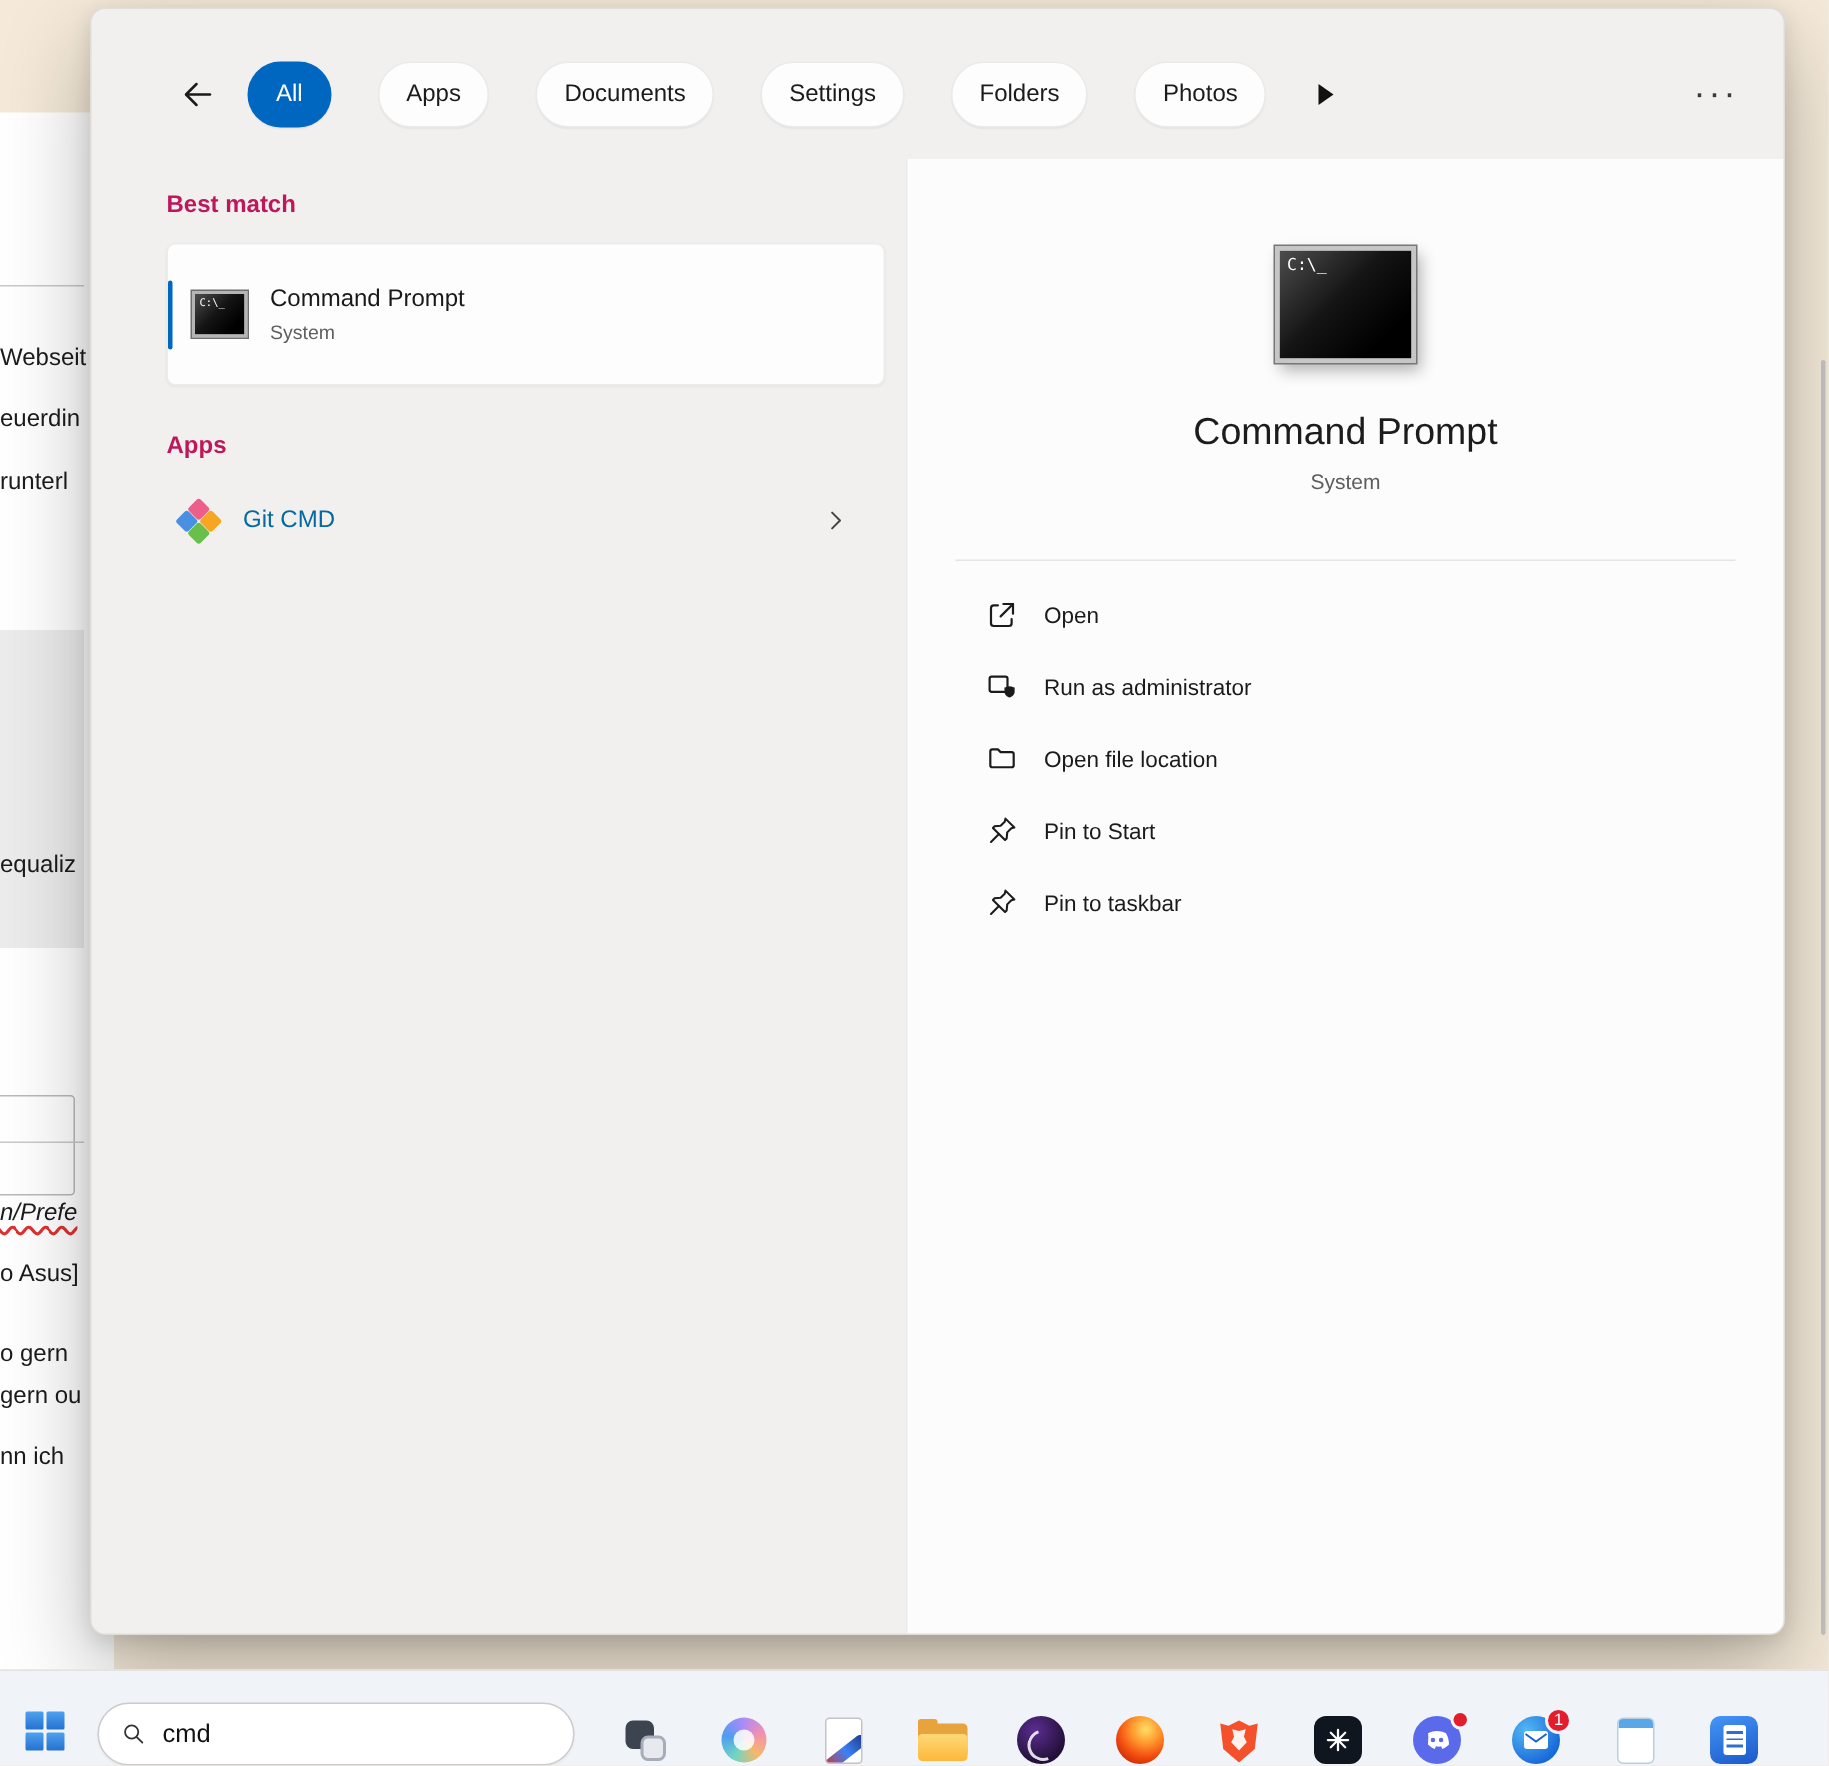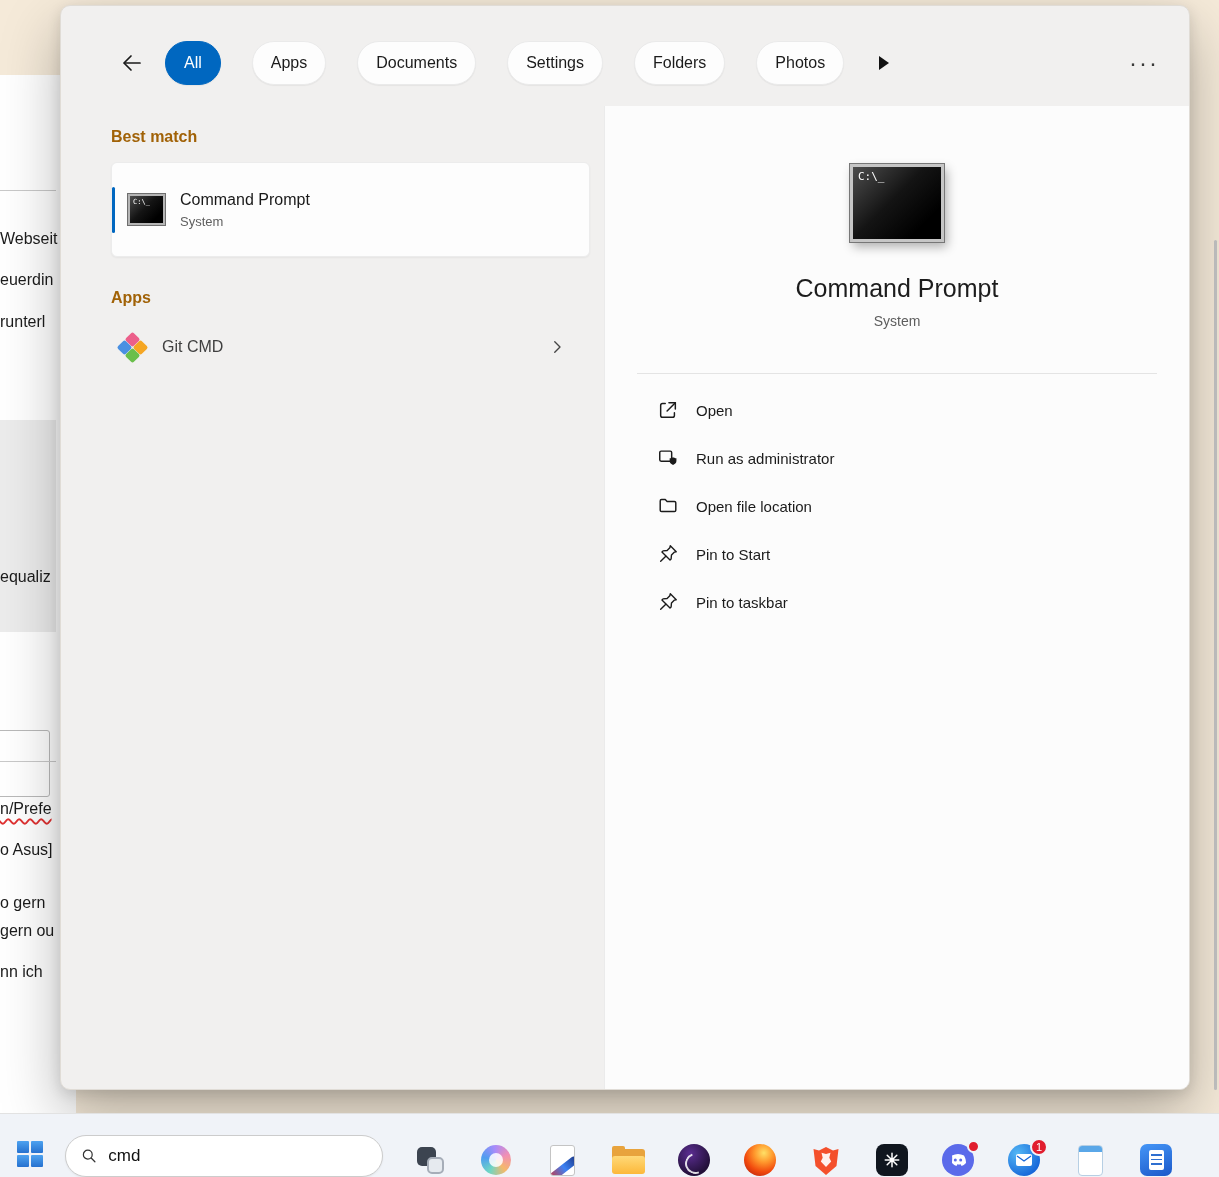--- a/index.html
+++ b/index.html
@@ -6,21 +6,21 @@
   html,body { width:1219px; height:1177px; overflow:hidden;
     font-family:"Liberation Sans", sans-serif;
     background: var(--page_cream, #f5ead9); position:relative; }
 
   
   .doc-strip { position:absolute; left:0; top:75px; width:76px; height:1038px; background:#fff; }
   .doc-line { position:absolute; left:0; width:56px; height:1px; background:#c9c9c9; }
   .doc-gray { position:absolute; left:0; top:345px; width:56px; height:212px; background:#ececec; }
   .doc-box  { position:absolute; left:-8px; top:655px; width:58px; height:67px; background:#fff; border:1px solid #b9b9b9; border-radius:3px; }
   .frag { position:absolute; left:0; font-size:16px; color:#1c1c1c; white-space:nowrap; }
-  .frag.squiggle { text-decoration: underline wavy #e03131; text-decoration-thickness:2px; text-underline-offset:4px; }
+  .frag.squiggle { text-decoration: underline wavy #e03131; text-decoration-thickness:2px; text-underline-offset:4px;font-style:italic; }
   .scrollbar { position:absolute; right:2px; top:240px; width:3px; height:850px; background:#c4c4c4; border-radius:2px; }
 
   
   .search-window { position:absolute; left:60px; top:5px; width:1130px; height:1085px;
     background: var(--window_bg, #f1f0ef); border:1px solid #e0dcd6; border-radius:10px;
     box-shadow: 0 25px 60px rgba(0,0,0,.28), 0 4px 14px rgba(0,0,0,.12);
     display:flex; flex-direction:column; overflow:hidden; }
 
   .win-header { flex:0 0 100px; display:flex; align-items:center; padding:14px 0 0 54px; }
   .back-btn { width:34px; height:34px; display:flex; align-items:center; justify-content:center;
@@ -31,42 +31,42 @@
     box-shadow:0 1px 1px rgba(0,0,0,.05); }
   .tab.active { background: var(--accent, #0067c0); border-color: var(--accent, #0067c0); color:#fff; }
   .filter-expand { margin-left:32px; background:none; border:none; display:flex; align-items:center; }
   .more-btn { margin-left:auto; margin-right:30px; background:none; border:none;
     font-size:24px; color:#3a3a3a; letter-spacing:2px; line-height:1; }
 
   .win-body { flex:1; display:flex; min-height:0; }
 
   
   .left-panel { width:543px; flex:0 0 auto; padding:22px 14px 0 50px; }
-  .section-heading { font-size:16px; font-weight:700; color:#a16207; margin-bottom:16px; }
+  .section-heading { font-size:16px; font-weight:700; color:#be185d; margin-bottom:16px; }
   .best-card { position:relative; height:95px; background:#fdfdfd; border:1px solid #ececec;
     border-radius:6px; display:flex; align-items:center; padding-left:16px;
     box-shadow:0 1px 2px rgba(0,0,0,.05); }
   .accent-bar { position:absolute; left:0; top:50%; transform:translateY(-50%);
     width:3px; height:46px; border-radius:2px; background: var(--accent, #0067c0); }
   .cmd-icon { background: linear-gradient(135deg,#4d4d4d 0%, #141414 45%, #000 80%);
     color:#fff; font-family:"DejaVu Sans Mono", monospace; overflow:hidden; }
   .cmd-icon-sm { width:37px; height:31px; border:2px solid #b5b5b5; outline:1px solid #6e6e6e;
     font-size:7px; padding:2px 0 0 3px; margin-right:15px; }
   .result-text { display:flex; flex-direction:column; }
   .result-title { font-size:16px; color:#191919; }
   .result-sub { font-size:13px; color:#5f5f5f; margin-top:5px; }
   .apps-heading { margin-top:32px; }
   .app-row { height:48px; display:flex; align-items:center; gap:16px; padding:0 24px 0 8px; border-radius:6px; }
   .git-icon { width:27px; height:27px; position:relative; flex:0 0 auto; }
   .git-icon i { position:absolute; width:11px; height:11px; transform:rotate(45deg); border-radius:2px; }
   .git-n { left:8px; top:0;  background:#ec5f8a; }
   .git-e { left:16px; top:8px; background:#f5a623; }
   .git-s { left:8px; top:16px; background:#6abf4b; }
   .git-w { left:0;  top:8px; background:#4a90e2; }
-  .app-title { font-size:16px; color:#404040; }
+  .app-title { font-size:16px; color:#0369a1; }
   .row-chevron { margin-left:auto; display:flex; }
 
   
   .right-panel { flex:1; background: var(--panel_bg, #fcfcfc); border-left:1px solid #ebebeb;
     display:flex; flex-direction:column; align-items:center; padding-top:58px; }
   .cmd-icon-lg { width:94px; height:78px; border:3px solid #c6c6c6; outline:1px solid #777;
     font-size:11px; padding:3px 0 0 5px; box-shadow:3px 5px 10px rgba(0,0,0,.30); }
   .preview-title { margin-top:32px; font-size:25px; font-weight:400; color:#1c1c1c; }
   .preview-sub { margin-top:10px; font-size:14px; color:#5d5d5d; }
   .divider { width:520px; height:1px; background:#e4e4e4; margin-top:44px; }

